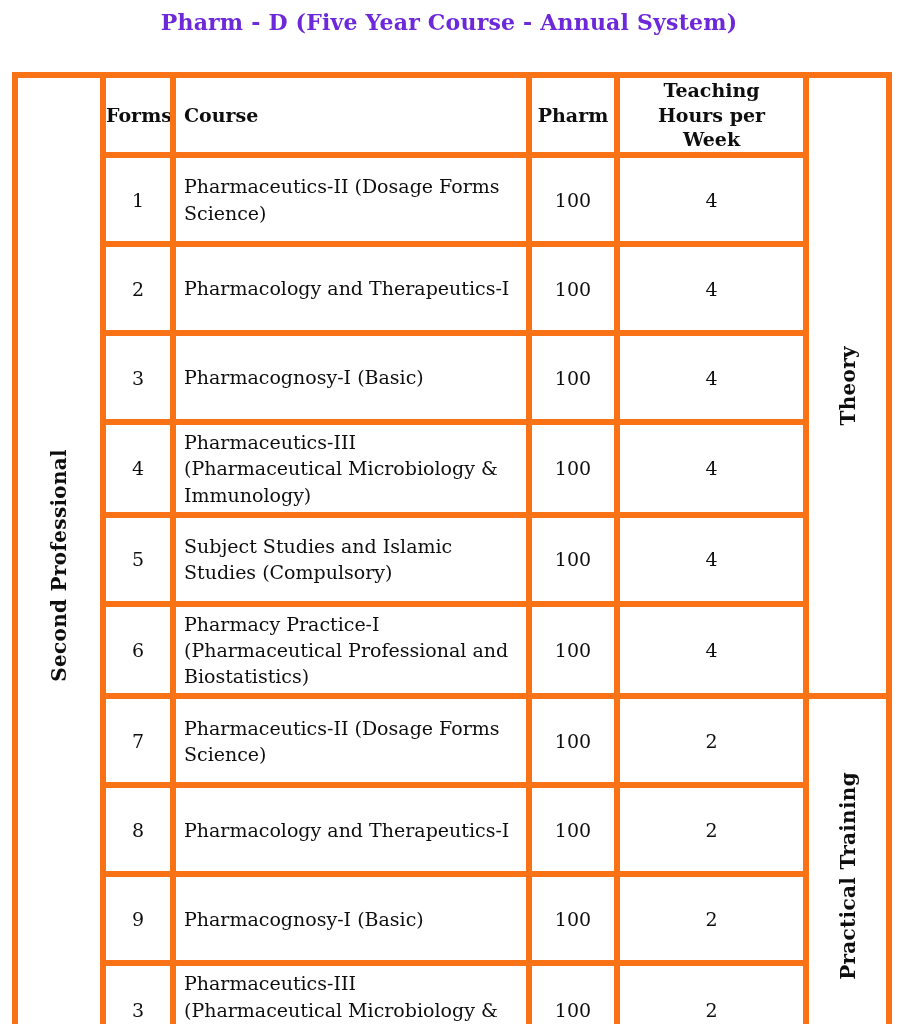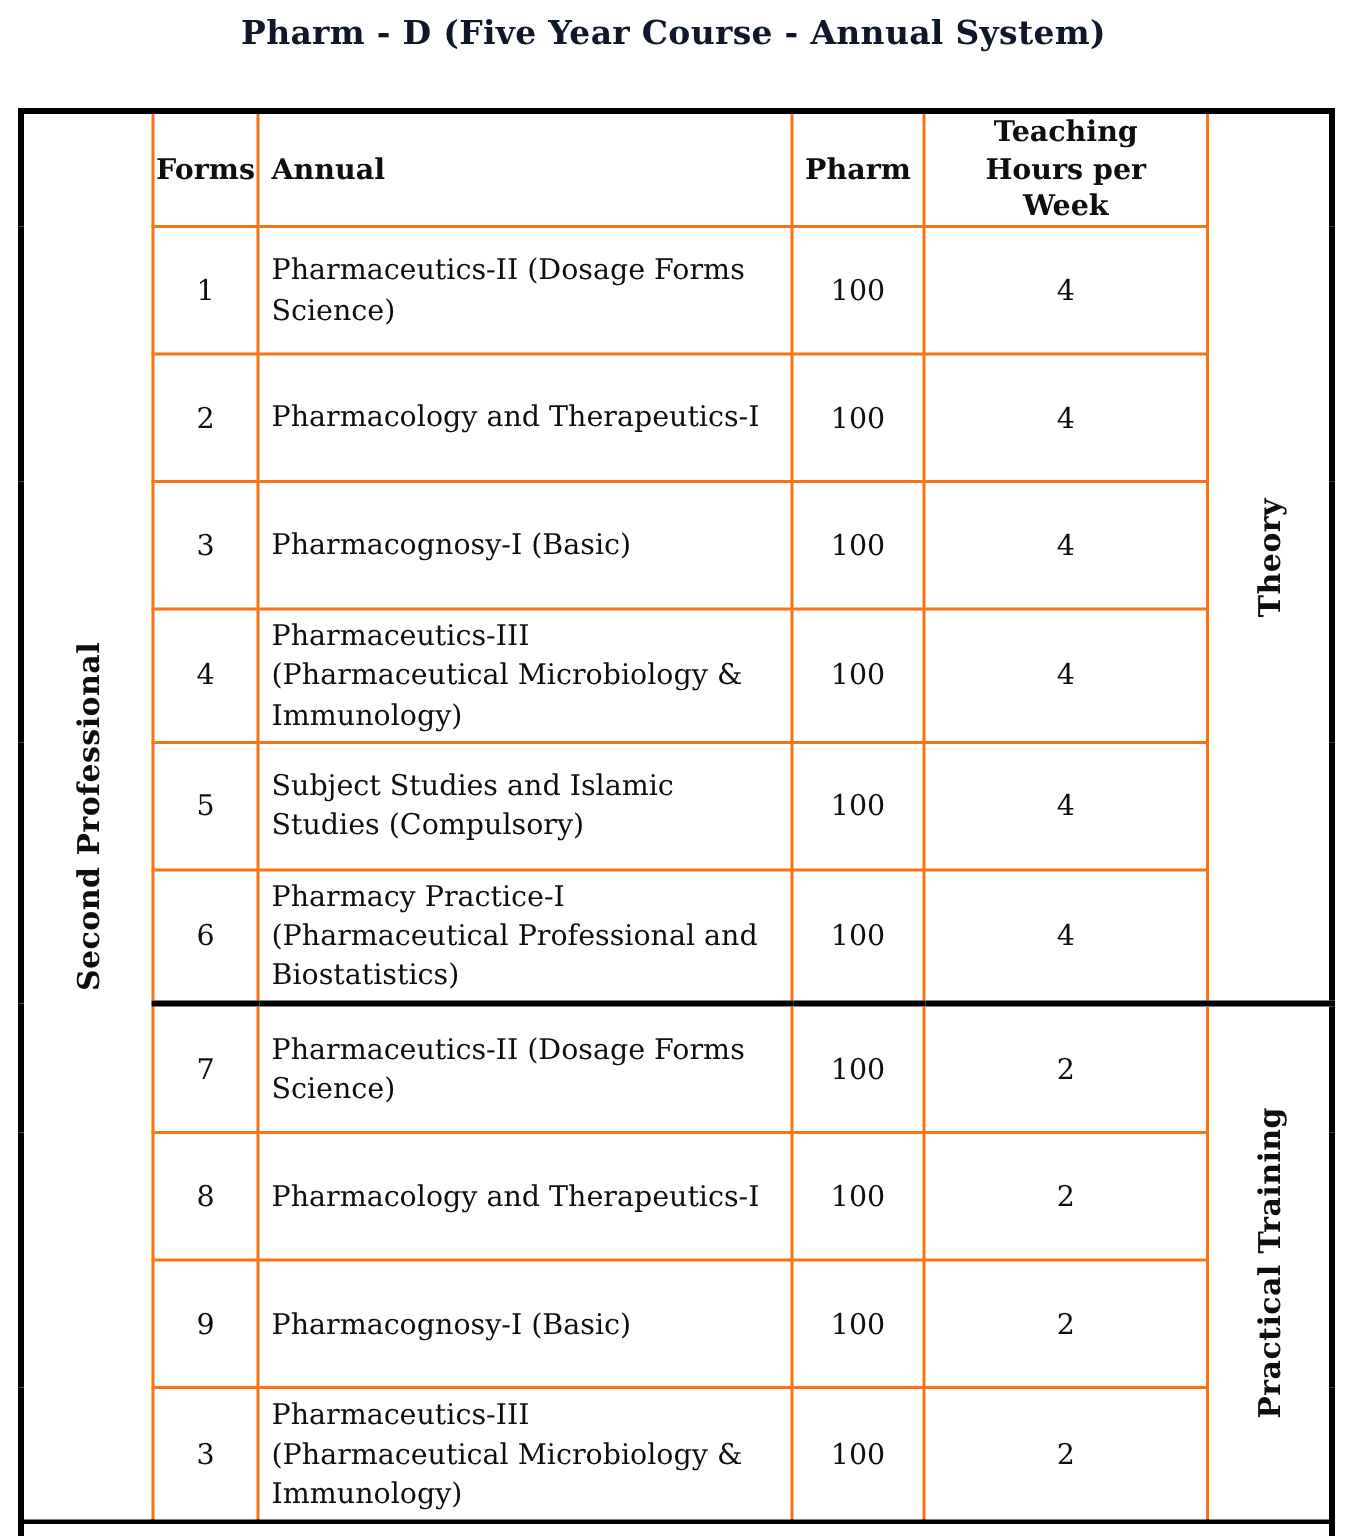--- a/index.html
+++ b/index.html
@@ -13,31 +13,31 @@
     font-family: "DejaVu Serif", "Liberation Serif", serif;
     color: #0e0e0e;
     overflow: hidden;
   }
   .page-title {
     margin: 9px 0 0 0;
     text-align: center;
     font-size: 22px;
     font-weight: bold;
     letter-spacing: 0.2px;
-    color: #0f172a;
+    color: #6d28d9;
   }
   table.course-table {
     border-collapse: collapse;
     table-layout: fixed;
     width: 874px;
     margin: 37px 0 0 12px;
     border: 4px solid #000000;
   }
   td, th {
-    border: 2px solid #f97316;
+    border: 6px solid #f97316;
     padding: 0;
     font-size: 19px;
     text-align: center;
     vertical-align: middle;
     overflow: hidden;
   }
   th { font-weight: bold; }
   .header-row th { height: 69px; line-height: 1.3; }
   .header-subject { text-align: left; padding-left: 8px; }
   .header-hours { padding: 0 10px; }
@@ -86,21 +86,21 @@
     <col style="width:88px">
     <col style="width:189px">
     <col style="width:83px">
   </colgroup>
   <tbody>
     <tr class="header-row">
       <td class="group-cell" rowspan="11">
         <div class="vert-label">Second Professional</div>
       </td>
       <th>Forms</th>
-      <th class="header-subject">Annual</th>
+      <th class="header-subject">Course</th>
       <th>Pharm</th>
       <th class="header-hours">Teaching Hours per Week</th>
       <td class="group-cell" rowspan="7">
         <div class="vert-label">Theory</div>
       </td>
     </tr>
 
     <tr class="data-row">
       <td class="paper-cell">1</td>
       <td class="subject-cell">Pharmaceutics-II (Dosage Forms Science)</td>

